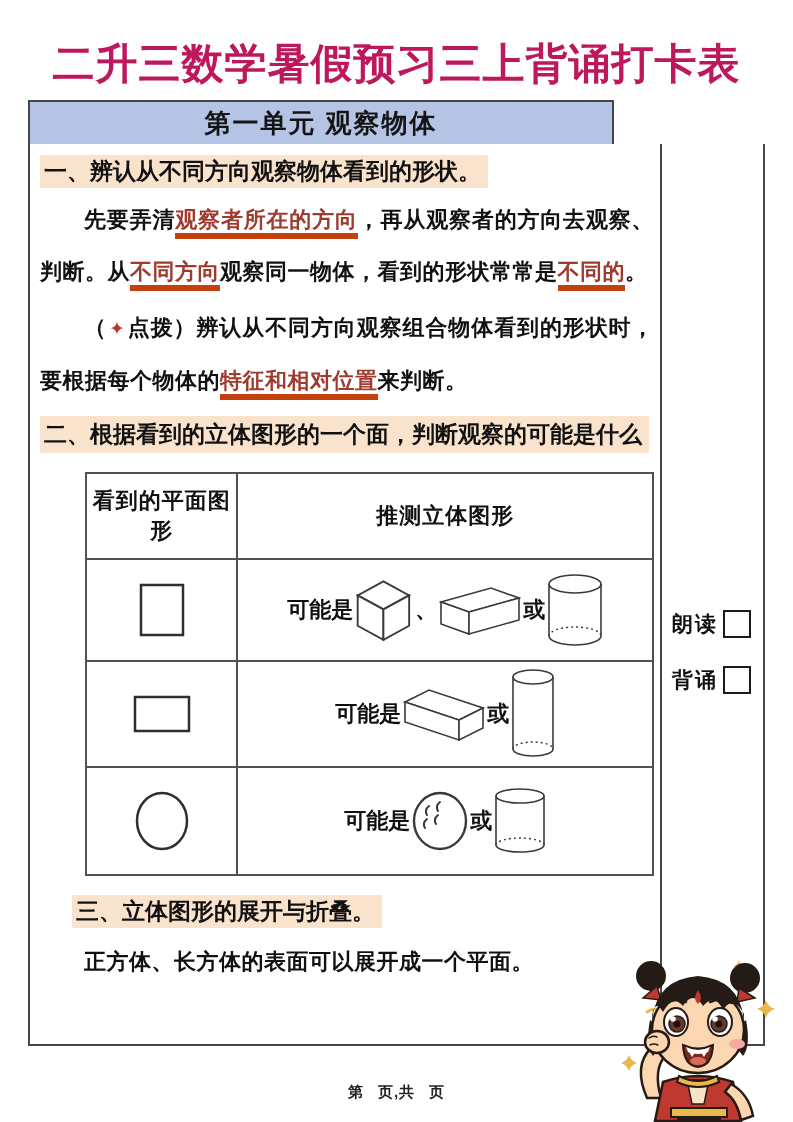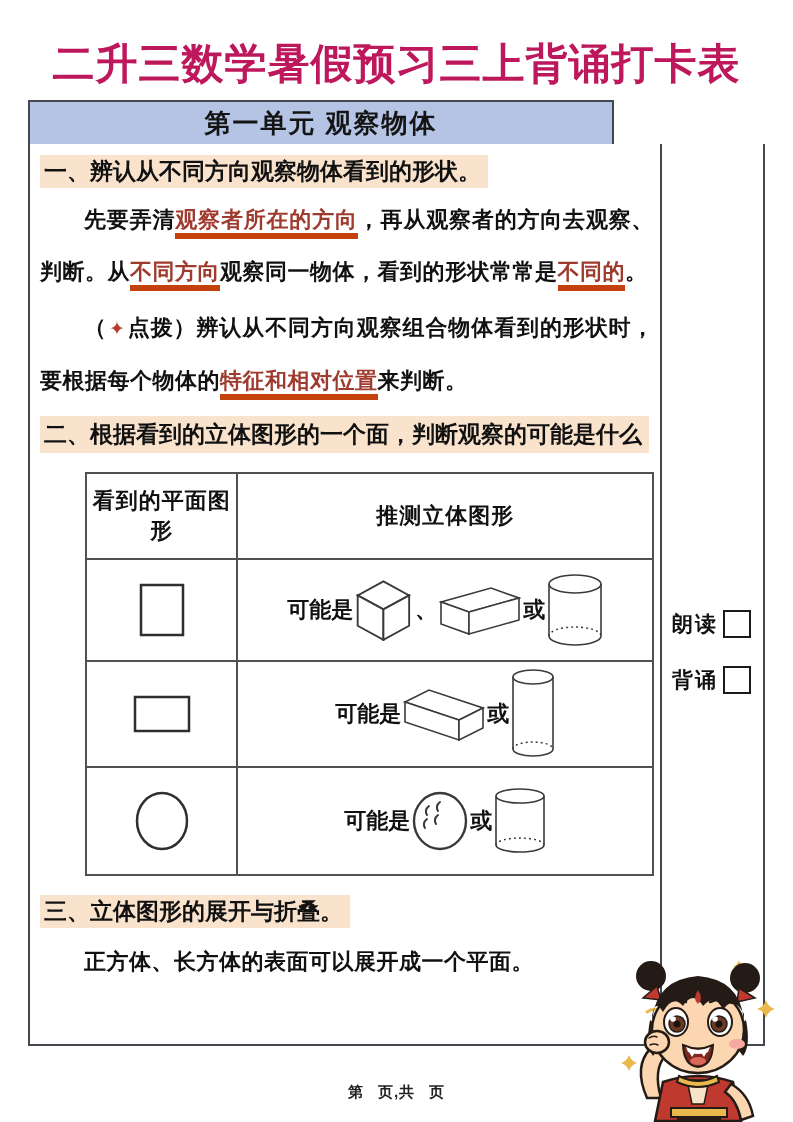--- a/index.html
+++ b/index.html
@@ -226,21 +226,21 @@
                 <ellipse cx="26" cy="8" rx="24" ry="7" fill="#fff" stroke="#3a3a3a" stroke-width="1.6"></ellipse>
                 <path d="M2,57 A24,7 0 0,0 50,57" fill="none" stroke="#3a3a3a" stroke-width="1.6"></path>
                 <path d="M2,57 A24,7 0 0,1 50,57" fill="none" stroke="#3a3a3a" stroke-width="1.4" stroke-dasharray="2,3"></path>
               </svg>
             </div>
           </td>
         </tr>
       </tbody>
         </table>
 
-      <div class="sec-heading" style="margin-top:16px;">
+      <div class="sec-heading" style="margin-top:16px;margin-left:32px;">
         <span class="hl">三、立体图形的展开与折叠。</span>
       </div>
 
       <p class="body-para indent" style="line-height:48px;margin-top:8px;">正方体、长方体的表面可以展开成一个平面。</p>
 
     </div>
 
     <div class="side-divider"></div>
 
     <div class="sidebar">

